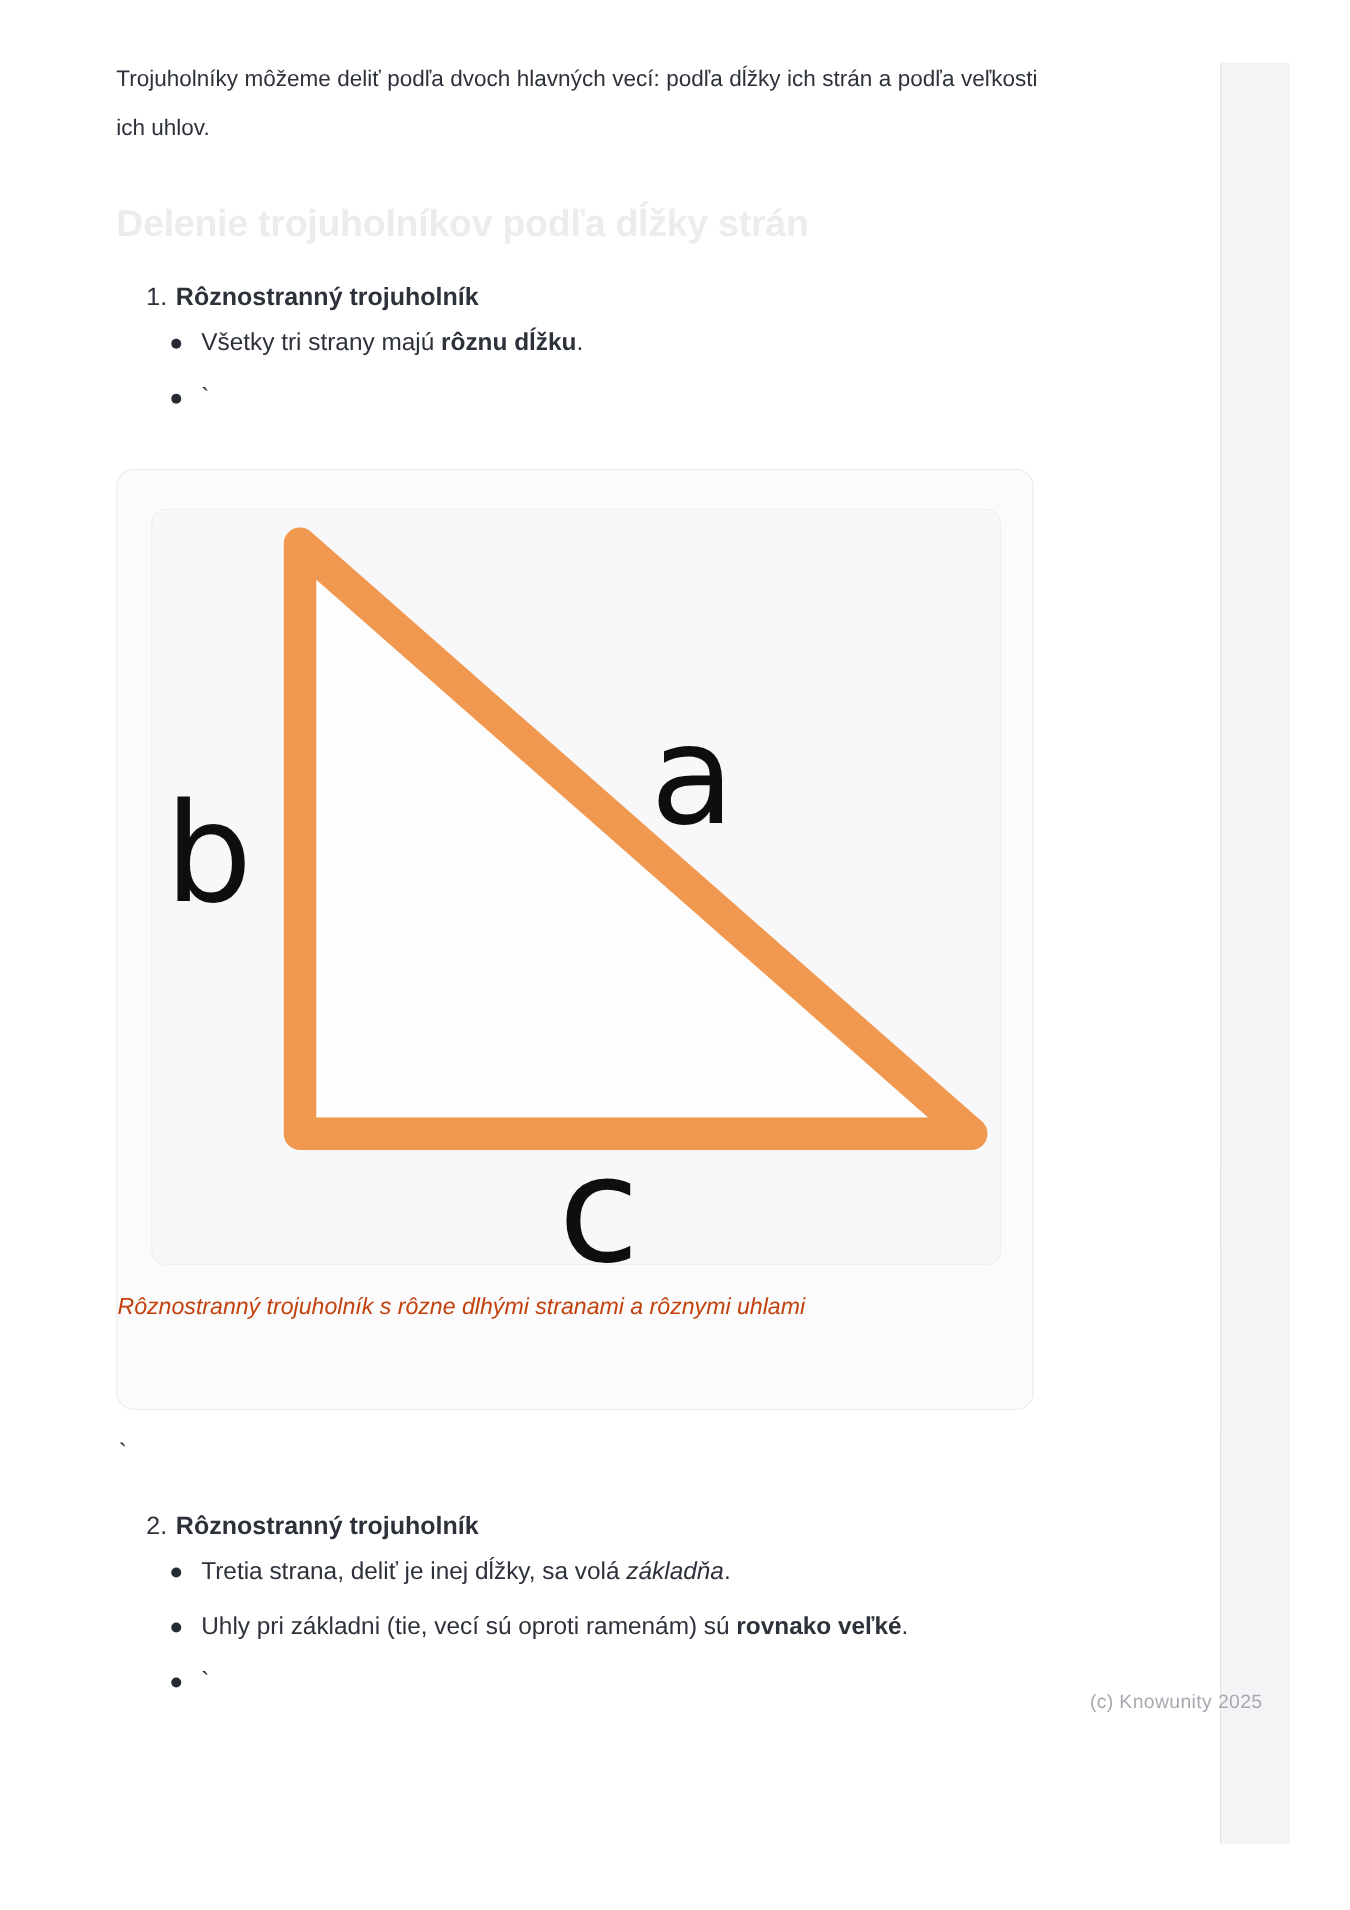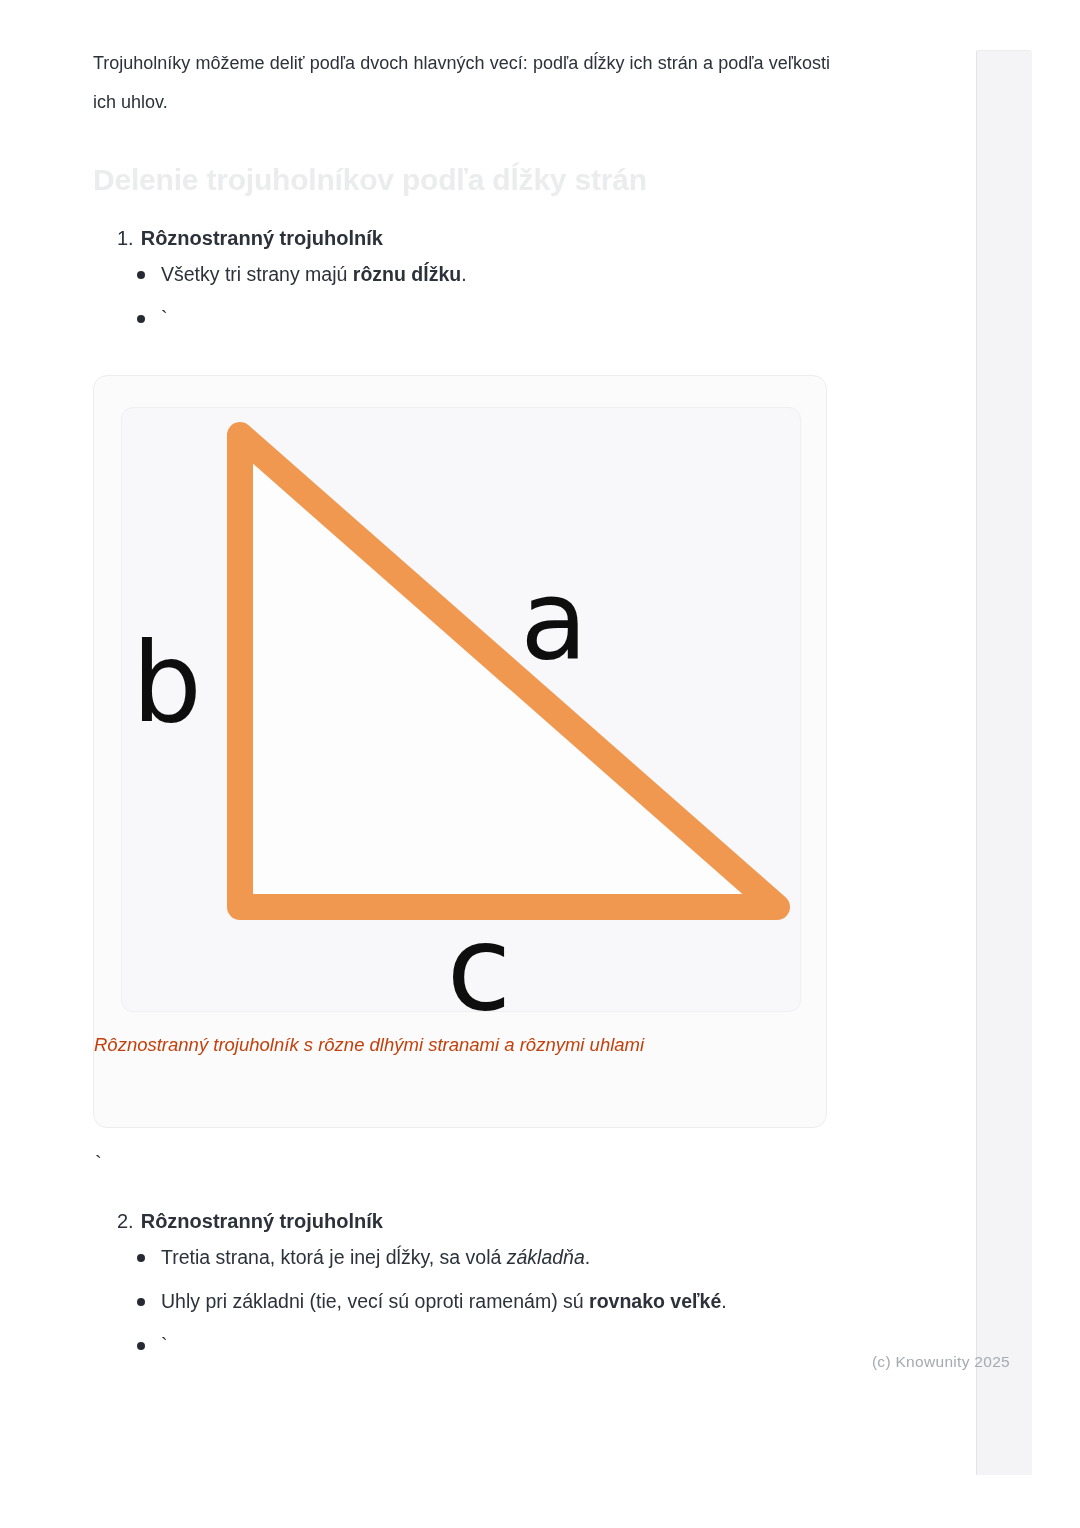--- a/index.html
+++ b/index.html
@@ -172,19 +172,19 @@
     <figcaption class="figure-caption">Rôznostranný trojuholník s rôzne dlhými stranami a rôznymi uhlami</figcaption>
   </figure>
 
   <div class="stray-backtick">`</div>
 
   <div class="num-section sec2">
     <div class="num-header">
       <span class="num">2.</span><span class="ttl">Rôznostranný trojuholník</span>
     </div>
     <ul class="bullets">
-        <li><span class="seg-n">Tretia strana, ktorá je inej dĺžky, sa volá </span><span class="seg-i">základňa</span><span class="seg-n">.</span></li>
+        <li><span class="seg-n">Tretia strana, deliť je inej dĺžky, sa volá </span><span class="seg-i">základňa</span><span class="seg-n">.</span></li>
         <li><span class="seg-n">Uhly pri základni (tie, vecí sú oproti ramenám) sú </span><span class="seg-b">rovnako veľké</span><span class="seg-n">.</span></li>
         <li><span class="seg-n">`</span></li>
       </ul>
   </div>
 
 </div>
 
 </body></html>

